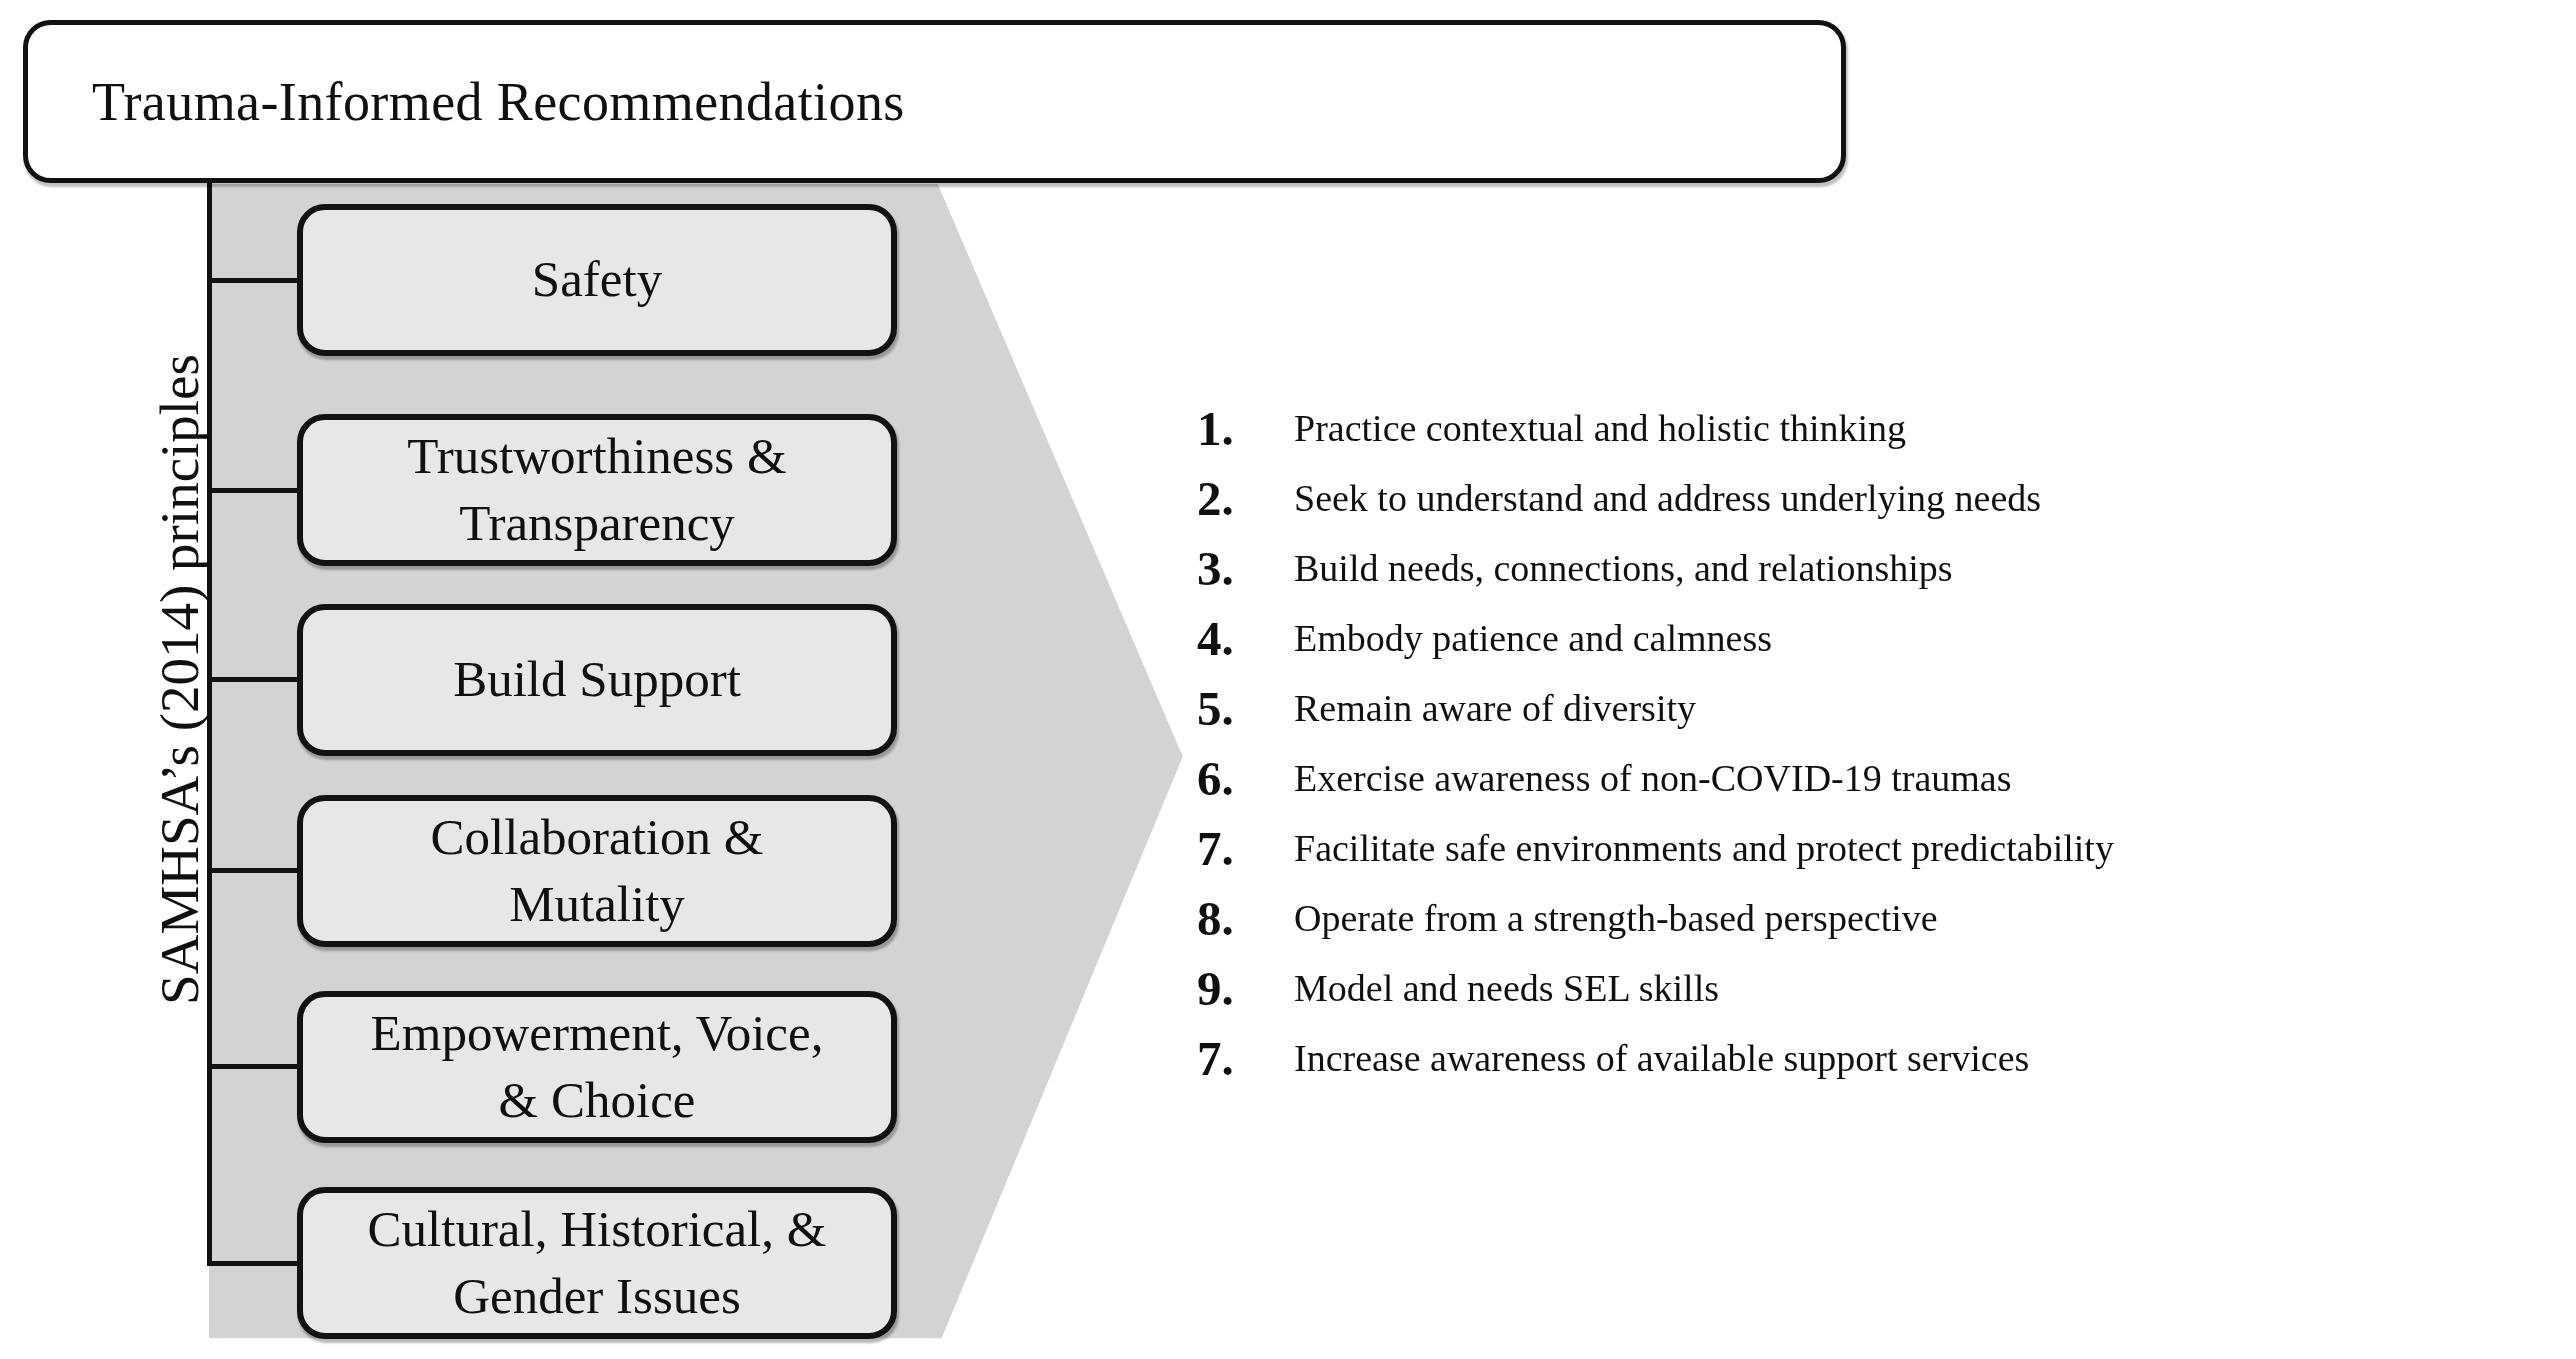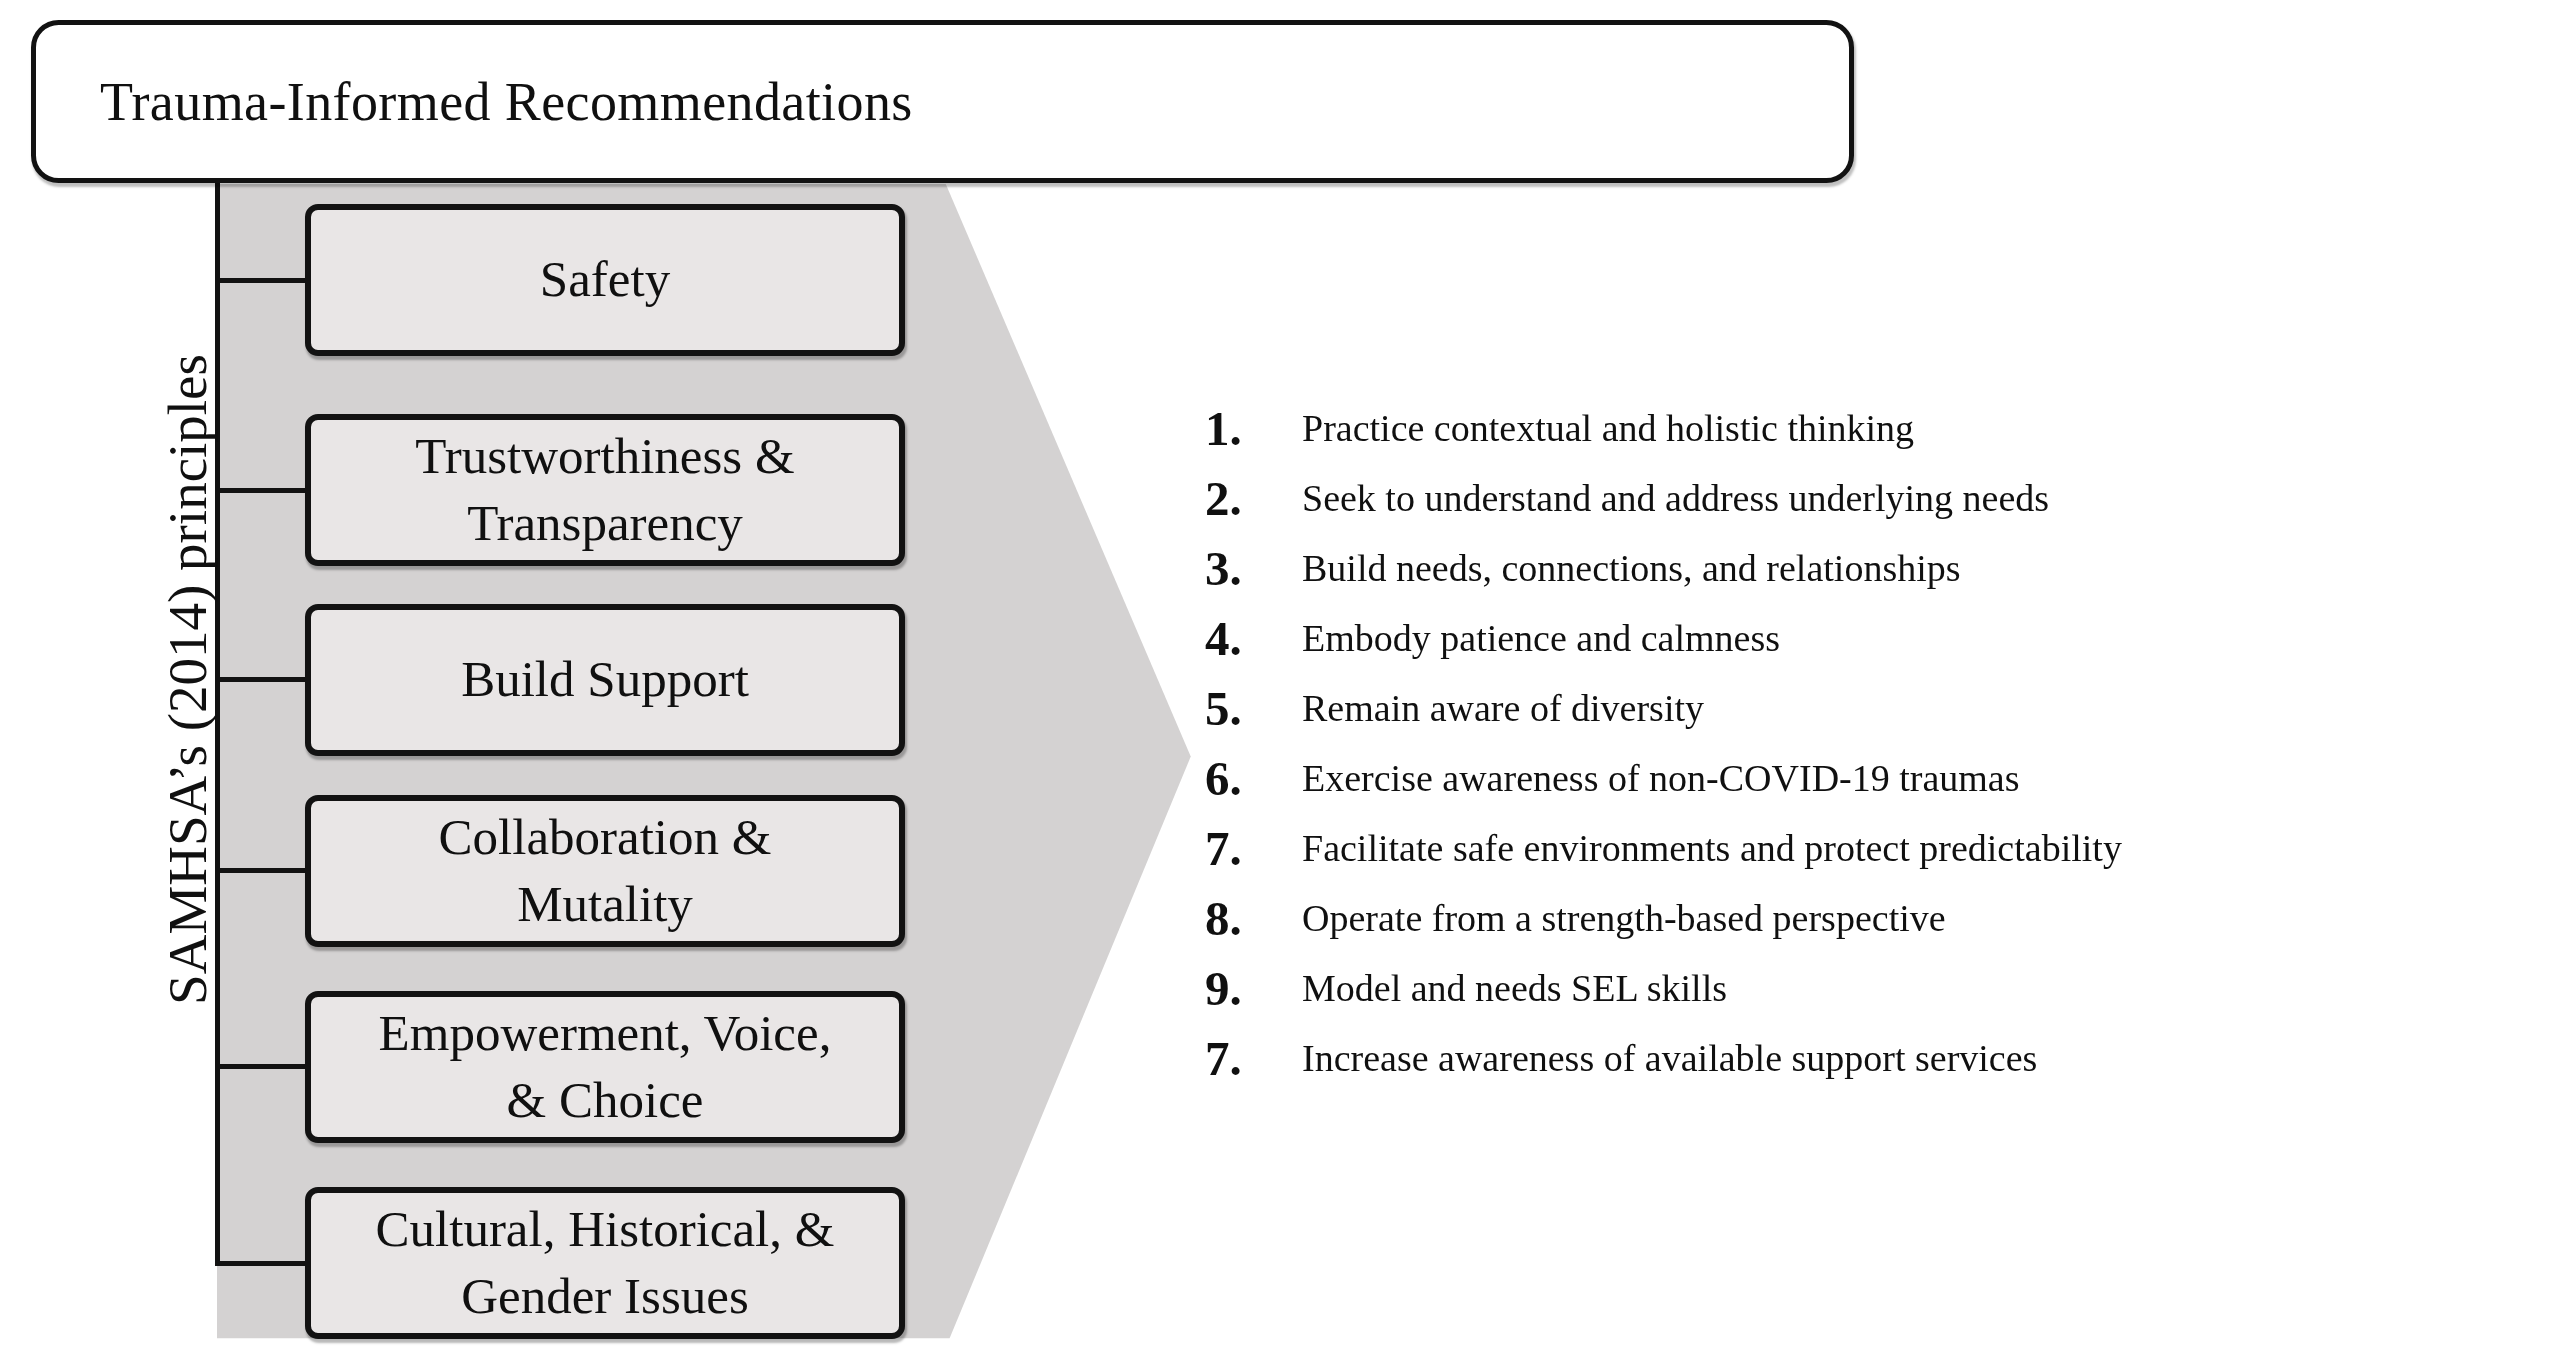--- a/index.html
+++ b/index.html
@@ -7,21 +7,21 @@
     --arrow:#d4d2d2;
     --boxfill:#e9e6e6;
     --titlefill:#ffffff;
     --text:#101010;
   }
   html,body{margin:0;padding:0;background:#ffffff;}
   body{
     width:2576px;height:1360px;position:relative;overflow:hidden;
     font-family:"Liberation Serif","DejaVu Serif",serif;color:var(--text);
   }
-  .stage{position:absolute;inset:0;margin-left:8px;}
+  .stage{position:absolute;inset:0;}
 
   
   svg.arrow{position:absolute;left:0;top:0;width:2576px;height:1360px;}
 
   
   .vline{
     position:absolute;left:207px;top:181px;width:5.4px;height:1085px;
     background:var(--line);
   }
   .connector{
@@ -36,21 +36,21 @@
     box-sizing:border-box;display:flex;align-items:center;
     box-shadow:1.5px 3.1px 2.3px rgba(0,0,0,0.25);
   }
   .title-box .t{
     padding-left:64px;font-size:54px;letter-spacing:0.4px;white-space:nowrap;
   }
 
   
   .pbox{
     position:absolute;left:297px;width:600px;height:152px;
-    background:var(--boxfill);border:6.1px solid var(--line);border-radius:13px;
+    background:var(--boxfill);border:6.1px solid var(--line);border-radius:28px;
     box-sizing:border-box;display:flex;align-items:center;justify-content:center;
     text-align:center;font-size:51px;line-height:1.32;white-space:pre-line;
     box-shadow:1.5px 3.8px 2.3px rgba(0,0,0,0.28);
   }
   .p1{top:204px}.p2{top:414px}.p3{top:604px}.p4{top:795px}.p5{top:991px}.p6{top:1187px}
 
   
   .rotated{
     position:absolute;left:-165px;top:651px;width:689px;height:57px;
     transform:rotate(-90deg);transform-origin:center;

